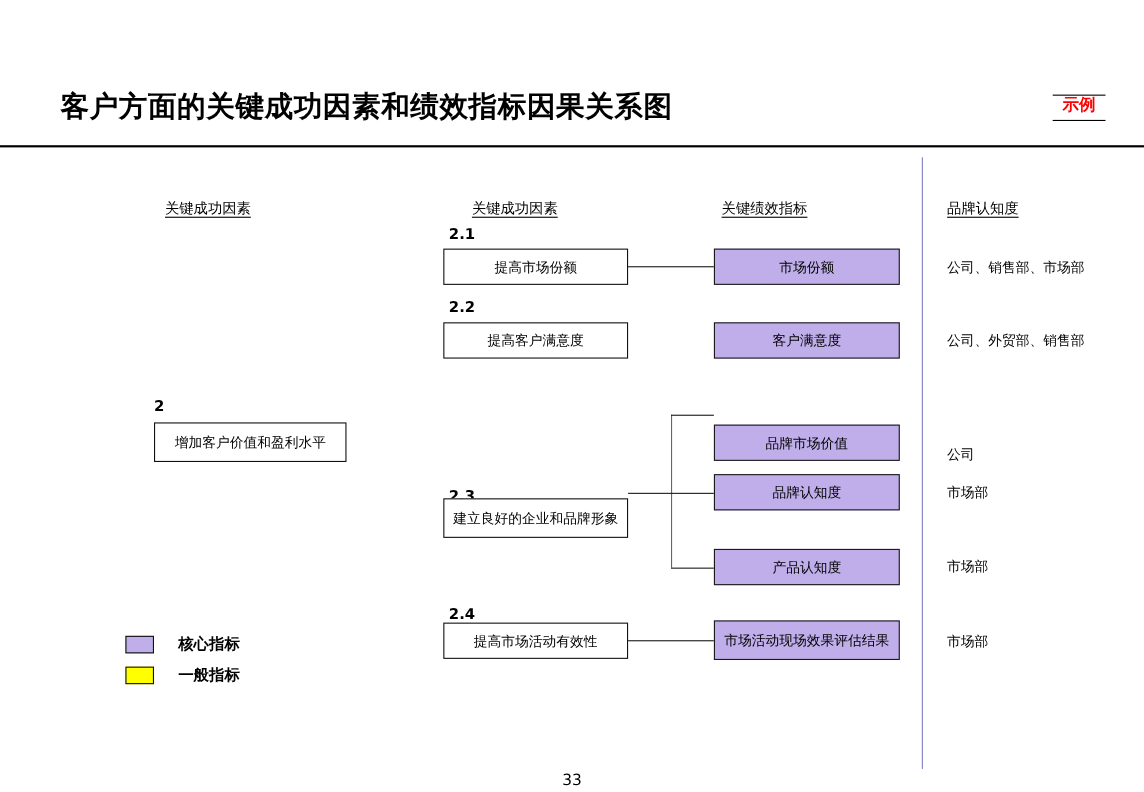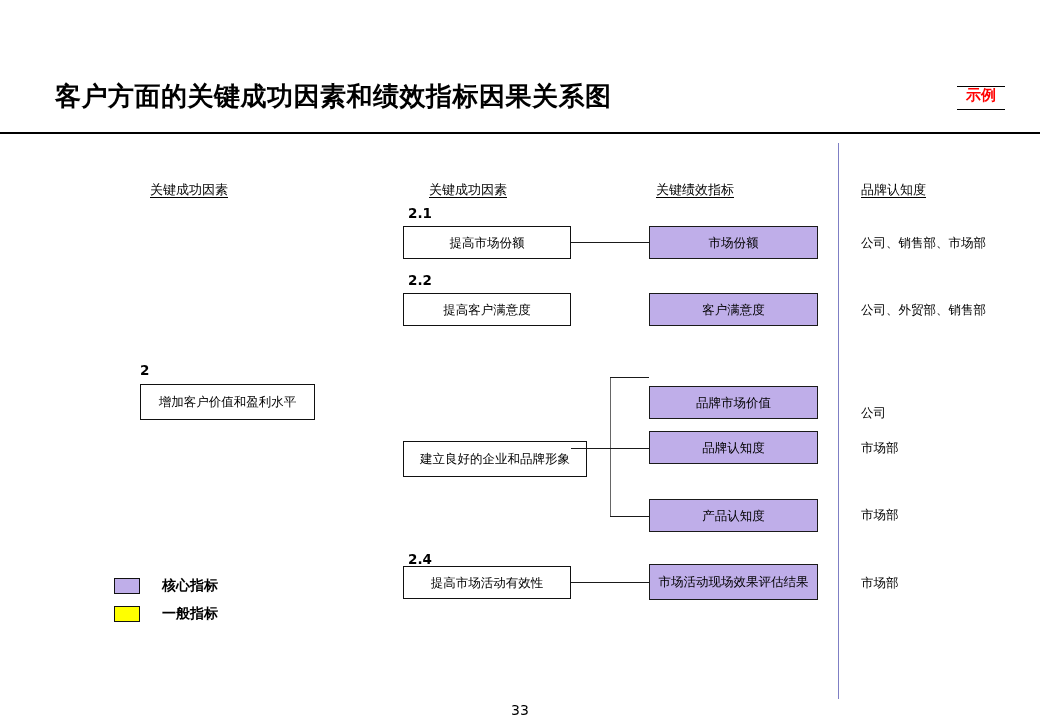--- a/index.html
+++ b/index.html
@@ -185,21 +185,21 @@
   <div class="hline" style="left:571px; top:242px; width:78px;"></div>
   <div class="node purple" style="left:649px; top:226px; width:169px; height:33px;">市场份额</div>
   <div class="dept" style="top:235px;">公司、销售部、市场部</div>
 
   <div class="num-label" style="left:408px; top:272px;">2.2</div>
   <div class="node white" style="left:403px; top:293px; width:168px; height:33px;">提高客户满意度</div>
   <div class="node purple" style="left:649px; top:293px; width:169px; height:33px;">客户满意度</div>
   <div class="dept" style="top:302px;">公司、外贸部、销售部</div>
 
   <div class="num-label" style="left:408px; top:412px;margin-top:31px;">2.3</div>
-  <div class="node white" style="left:403px; top:441px; width:184px; height:36px;">建立良好的企业和品牌形象</div>
+  <div class="node white" style="left:403px; top:453px; width:168px; height:36px;">建立良好的企业和品牌形象</div>
 
   <div class="hline" style="left:571px; top:448px; width:40px;"></div>
 
   <div class="vline" style="left:610px; top:377px; height:139px;"></div>
 
   <div class="hline" style="left:610px; top:377px; width:39px;"></div>
   <div class="hline" style="left:610px; top:448px; width:39px;"></div>
   <div class="hline" style="left:610px; top:516px; width:39px;"></div>
 
   <div class="node purple" style="left:649px; top:361px; width:169px; height:33px;margin-top:25px;">品牌市场价值</div>

